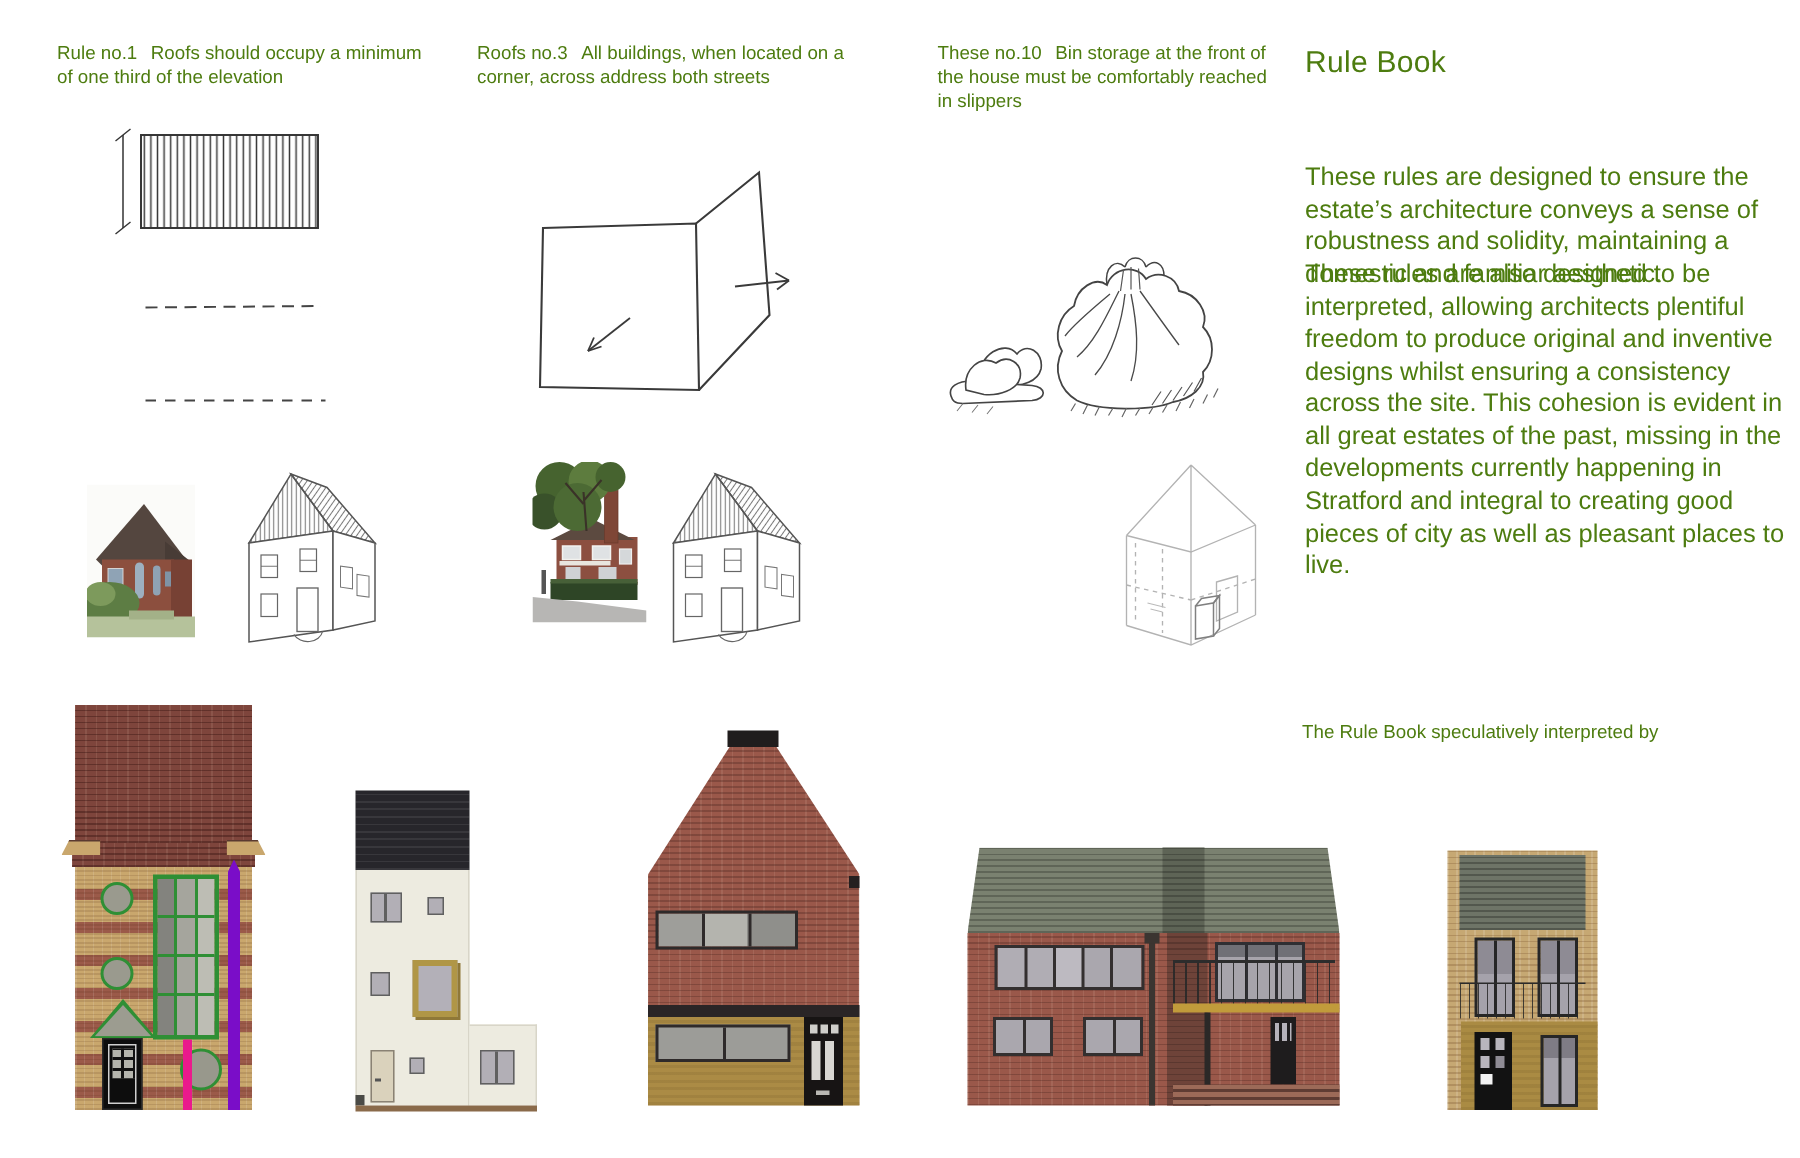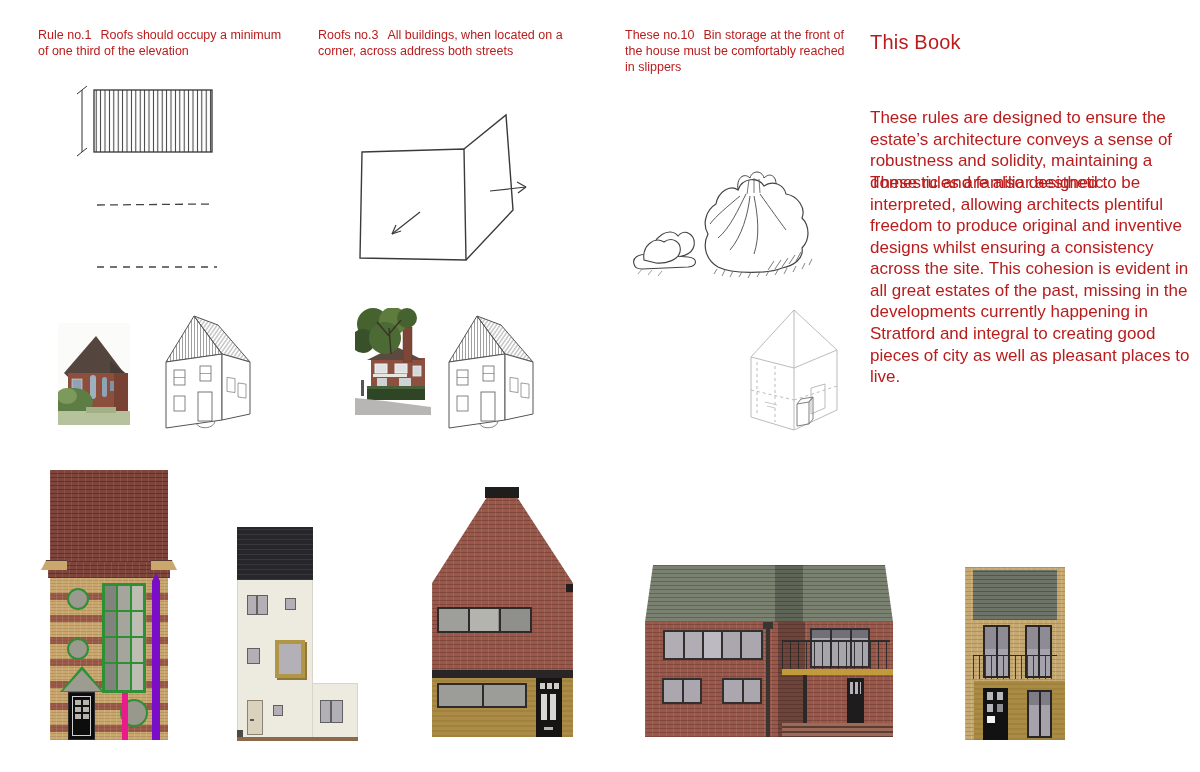--- a/index.html
+++ b/index.html
@@ -1,17 +1,17 @@
 <!DOCTYPE html>
 <html><head>
 <meta charset="utf-8">
 <style>
   html,body{margin:0;padding:0;background:#ffffff;}
   .canvas{position:relative;width:1200px;height:772px;background:#ffffff;overflow:hidden;
-          font-family:"Liberation Sans",sans-serif;color:#b91c1c;}
+          font-family:"Liberation Sans",sans-serif;color:#4d7c0f;}
   .abs{position:absolute;}
   .rule-text{position:absolute;font-size:12.5px;line-height:1.3;}
   .rule-label{margin-right:9px;}
   .page-title{position:absolute;font-size:20px;font-weight:400;letter-spacing:.2px;}
   .para{position:absolute;font-size:17px;line-height:1.27;margin-top:41px;}
   .caption{position:absolute;font-size:12.5px;line-height:1.3;}
   .caption span{display:block;}
   svg{display:block;}
   .fig{position:absolute;}
 
@@ -204,24 +204,25 @@
       <g fill="none" stroke="#808080" stroke-width="1">
         <path d="M60,102 L72,100 L72,122 L60,124 Z"></path>
         <path d="M60,102 L64,97 L76,95 L72,100"></path>
         <path d="M72,100 L76,95 L76,117 L72,122"></path>
       </g>
       <path d="M28,100 L40,103 M30,104 L38,106" stroke="#bbbbbb" stroke-width="0.8" fill="none"></path>
     </svg>
   </section>
 
   <section>
-    <h1 class="page-title" style="left:870px;top:18px;">This Book</h1>
+    <h1 class="page-title" style="left:870px;top:18px;">Rule Book</h1>
     <p class="para" style="left:870px;top:66px;width:324px;">These rules are designed to ensure the estate’s architecture conveys a sense of robustness and solidity, maintaining a domestic and familiar aesthetic.</p>
     <p class="para" style="left:870px;top:131px;width:324px;">These rules are also designed to be interpreted, allowing architects plentiful freedom to produce original and inventive designs whilst ensuring a consistency across the site.  This cohesion is evident in all great estates of the past, missing in the developments currently happening in Stratford and integral to creating good pieces of city as well as pleasant places to live.</p>
     <p class="caption" style="left:868px;top:467px;width:300px;">
+        <span>The Rule Book speculatively interpreted by</span>
       </p>
   </section>
 
   <section>
 
     <div class="fig" style="left:48px;top:470px;width:122px;height:270px;">
       <div class="abs brick-darkred" style="left:2px;top:0;width:118px;height:92px;"></div>
       <div class="abs brick-darkred" style="left:0;top:92px;width:122px;height:16px;"></div>
       <div class="abs" style="left:-7px;top:90px;width:26px;height:9px;background:#c9a76d;border-top:1px solid #5a3a30;clip-path:polygon(0 100%,20% 0,100% 0,100% 100%);"></div>
       <div class="abs" style="left:103px;top:90px;width:26px;height:9px;background:#c9a76d;border-top:1px solid #5a3a30;clip-path:polygon(0 0,80% 0,100% 100%,0 100%);"></div>

